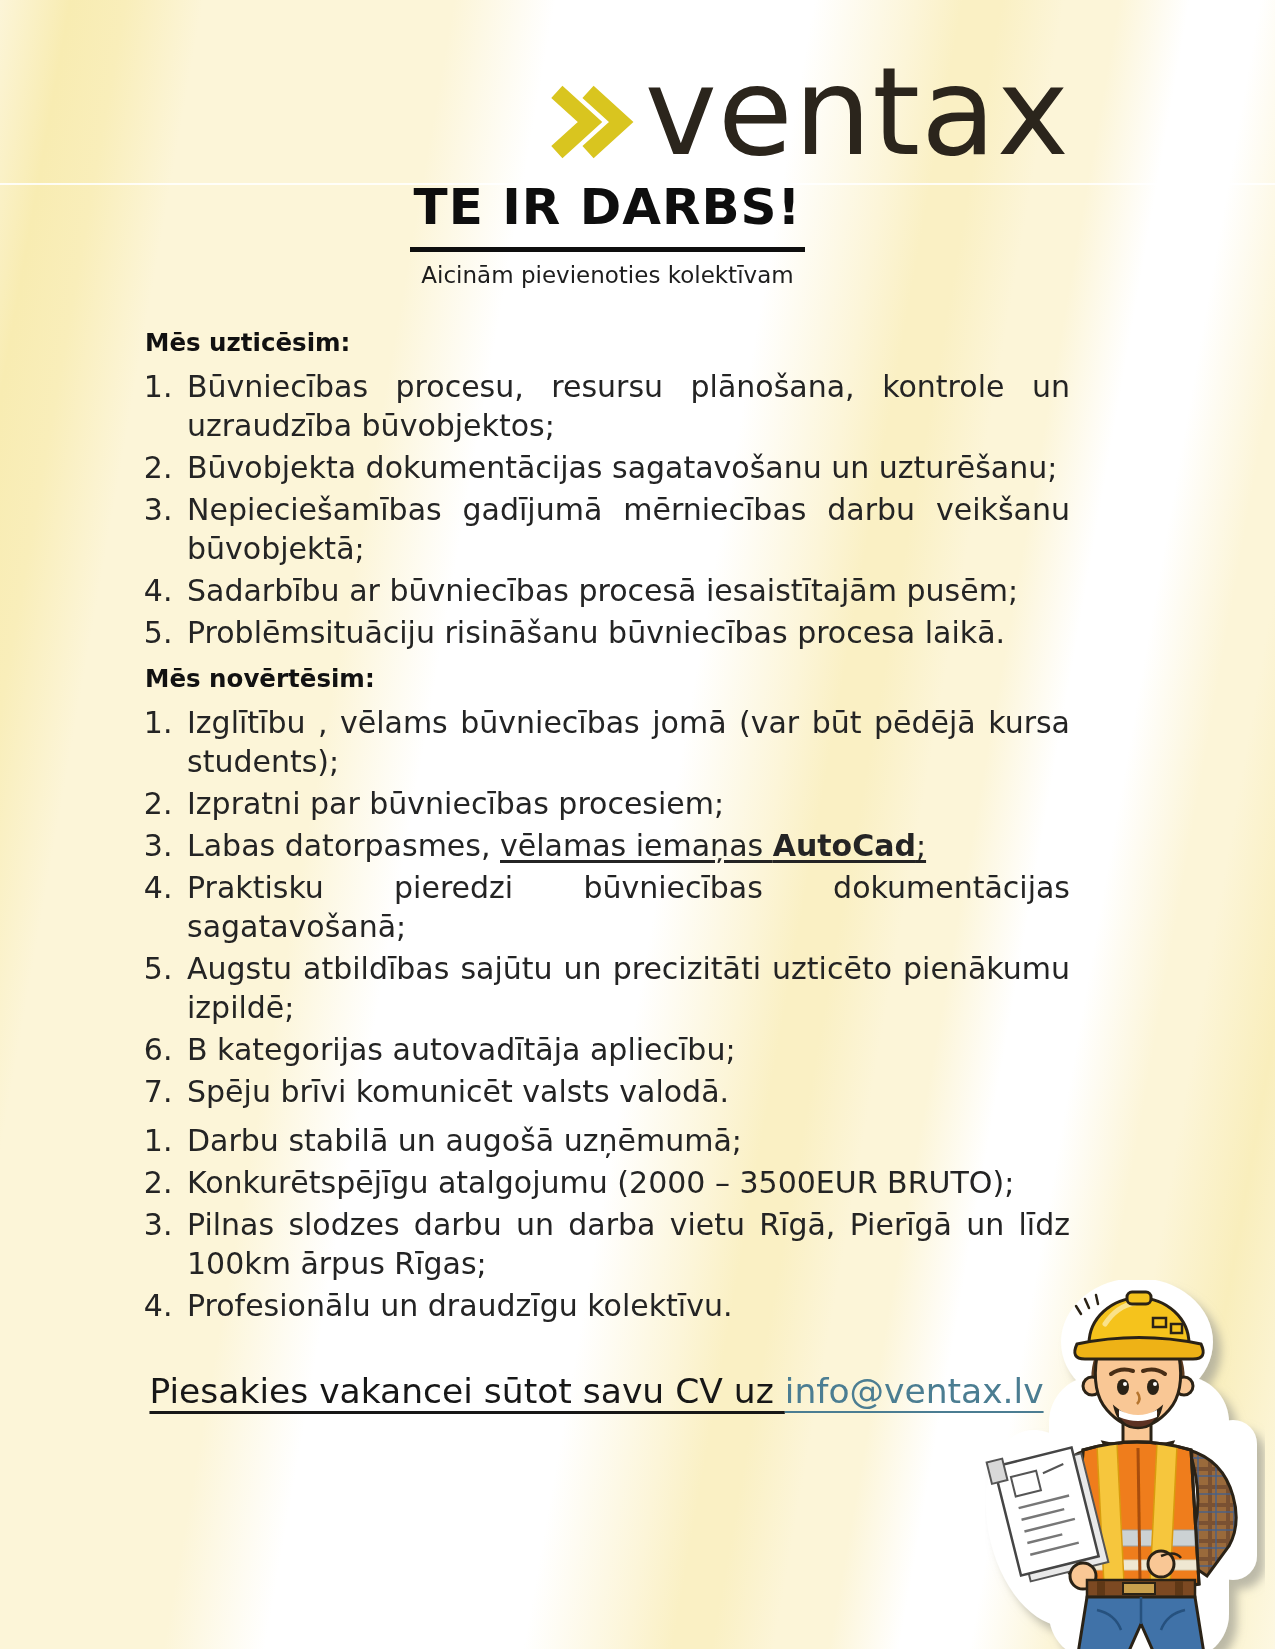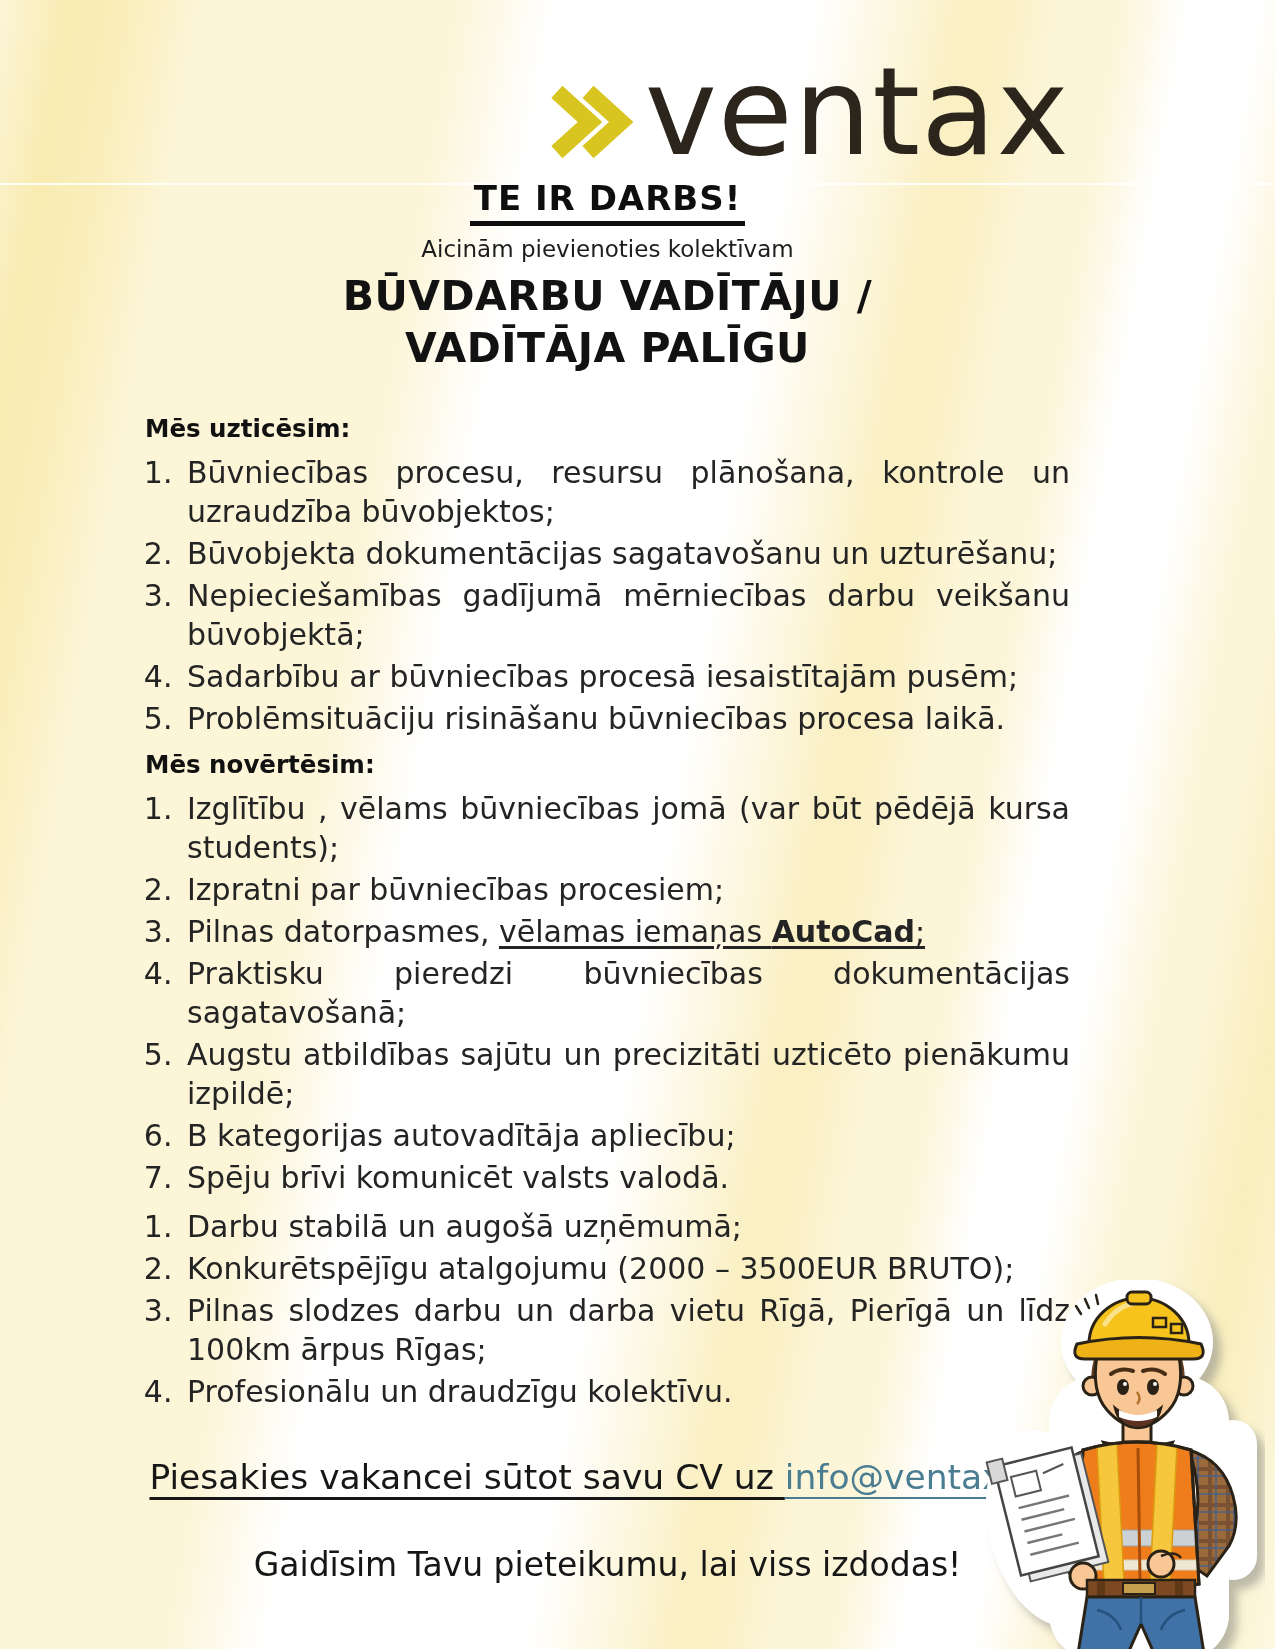--- a/index.html
+++ b/index.html
@@ -17,22 +17,22 @@
   }
   .logo-edge-line { position:absolute; top:183px; left:0; width:100%; height:2px;
     background:rgba(255,255,255,.85); }
   .content { position:relative; width:925px; margin-left:145px; padding-top:40px; }
 
   .logo-row { display:flex; justify-content:flex-end; align-items:flex-end; gap:10px; height:126px; }
   .logo-chevrons { width:92px; height:76px; margin-bottom:6px; }
   .logo-text { font-size:122px; line-height:0.88; font-weight:500; color:#2b251c; letter-spacing:1px; }
 
   .headline-wrap { text-align:center; margin-top:12px; }
-  .headline { display:inline-block; font-size:34px; font-weight:700; color:#0e0e0e;
-    letter-spacing:1px; border-bottom:5px solid #0e0e0e; padding:0 4px 3px; }
+  .headline { display:inline-block; font-size:50px; font-weight:700; color:#0e0e0e;
+    letter-spacing:1px; border-bottom:5px solid #0e0e0e; padding:0 4px 11px; }
 
   .invite { text-align:center; margin-top:10px; font-size:23px; color:#1d1d1d; }
 
   .roles { text-align:center; margin-top:8px; font-size:41px; font-weight:700;
     color:#121212; line-height:1.27; letter-spacing:0.5px; }
 
   .intro { text-align:center; margin-top:12px; font-size:23.5px; color:#222; }
 
   .sec-heading { margin-top:0; font-size:24.5px; font-weight:700; color:#111; }
   .sec-heading.first { margin-top:40px; }
@@ -69,56 +69,51 @@
       </svg>
       <div class="logo-text">ventax</div>
     </div>
 
     <div class="headline-wrap">
       <div class="headline">TE IR DARBS!</div>
     </div>
 
     <div class="invite">Aicinām pievienoties kolektīvam</div>
 
-    <div class="roles">
-      <div>BŪVDARBU VADĪTĀJU /</div>
-      <div>VADĪTĀJA PALĪGU</div>
-    </div>
 
 
     <div class="sec-heading first">Mēs uzticēsim:</div>
     <ol class="items">
       <li>Būvniecības procesu, resursu plānošana, kontrole un uzraudzība būvobjektos;</li>
       <li>Būvobjekta dokumentācijas sagatavošanu un uzturēšanu;</li>
       <li>Nepieciešamības gadījumā mērniecības darbu veikšanu būvobjektā;</li>
       <li>Sadarbību ar būvniecības procesā iesaistītajām pusēm;</li>
       <li>Problēmsituāciju risināšanu būvniecības procesa laikā.</li>
     </ol>
 
     <div class="sec-heading later">Mēs novērtēsim:</div>
     <ol class="items">
       <li>Izglītību , vēlams būvniecības jomā (var būt pēdējā kursa students);</li>
       <li>Izpratni par būvniecības procesiem;</li>
-      <li><span>Pilnas datorpasmes, </span><span class="u-part"><span>vēlamas iemaņas </span><b>AutoCad</b><span>;</span></span></li>
+      <li><span>Labas datorpasmes, </span><span class="u-part"><span>vēlamas iemaņas </span><b>AutoCad</b><span>;</span></span></li>
       <li>Praktisku pieredzi būvniecības dokumentācijas sagatavošanā;</li>
       <li>Augstu atbildības sajūtu un precizitāti uzticēto pienākumu izpildē;</li>
       <li>B kategorijas autovadītāja apliecību;</li>
       <li>Spēju brīvi komunicēt valsts valodā.</li>
     </ol>
 
     <ol class="items">
       <li>Darbu stabilā un augošā uzņēmumā;</li>
       <li>Konkurētspējīgu atalgojumu (2000 – 3500EUR BRUTO);</li>
       <li>Pilnas slodzes darbu un darba vietu Rīgā, Pierīgā un līdz 100km ārpus Rīgas;</li>
       <li>Profesionālu un draudzīgu kolektīvu.</li>
     </ol>
 
     <div class="cta"><span class="cta-main">Piesakies vakancei sūtot savu CV uz </span><a class="email" href="#">info@ventax.lv</a><span class="cta-suffix"> .</span></div>
 
-    <div class="closing">Gaidīsim Tavu pieteikumu, lai viss izdodas!</div>
   </div>
 
   <svg class="worker" viewBox="0 0 280 380" aria-hidden="true">
     <defs>
       <pattern id="plaid" width="18" height="18" patternUnits="userSpaceOnUse">
         <rect width="18" height="18" fill="#9a6a3a"></rect>
         <rect width="18" height="4" y="7" fill="#7a5130"></rect>
         <rect width="4" height="18" x="7" fill="#7a5130"></rect>
         <rect width="2" height="18" x="14" fill="#44618a" opacity="0.7"></rect>
         <rect width="18" height="2" y="15" fill="#44618a" opacity="0.7"></rect>

